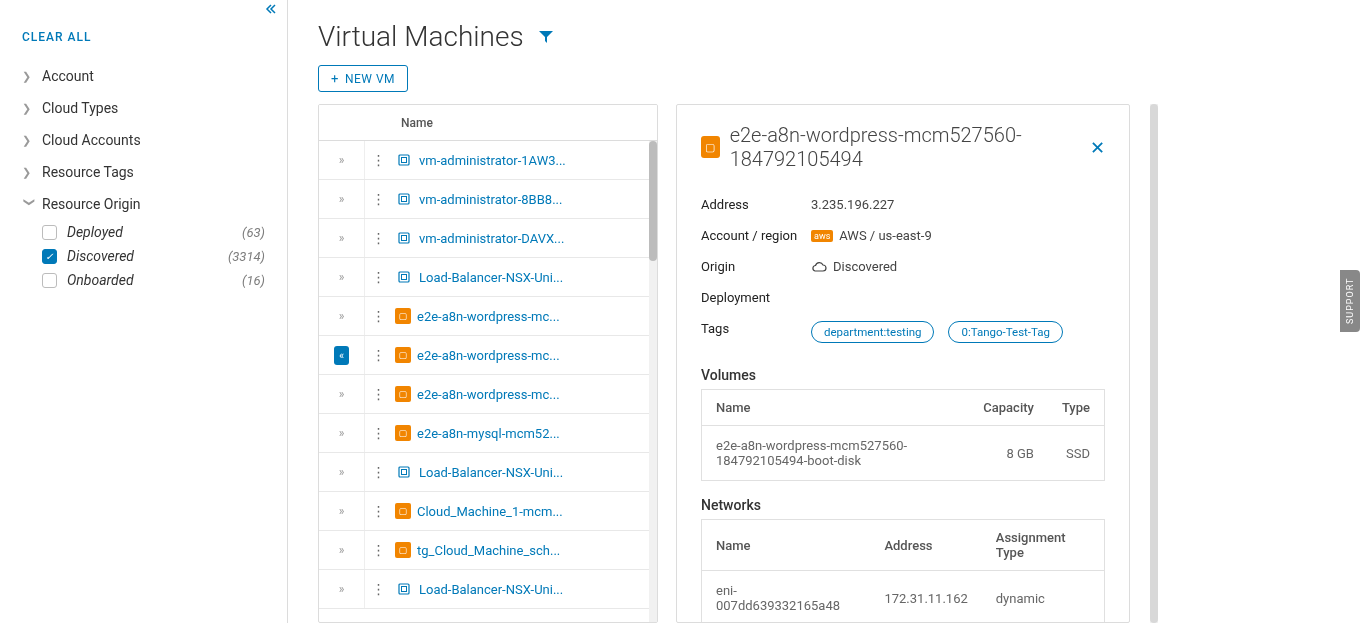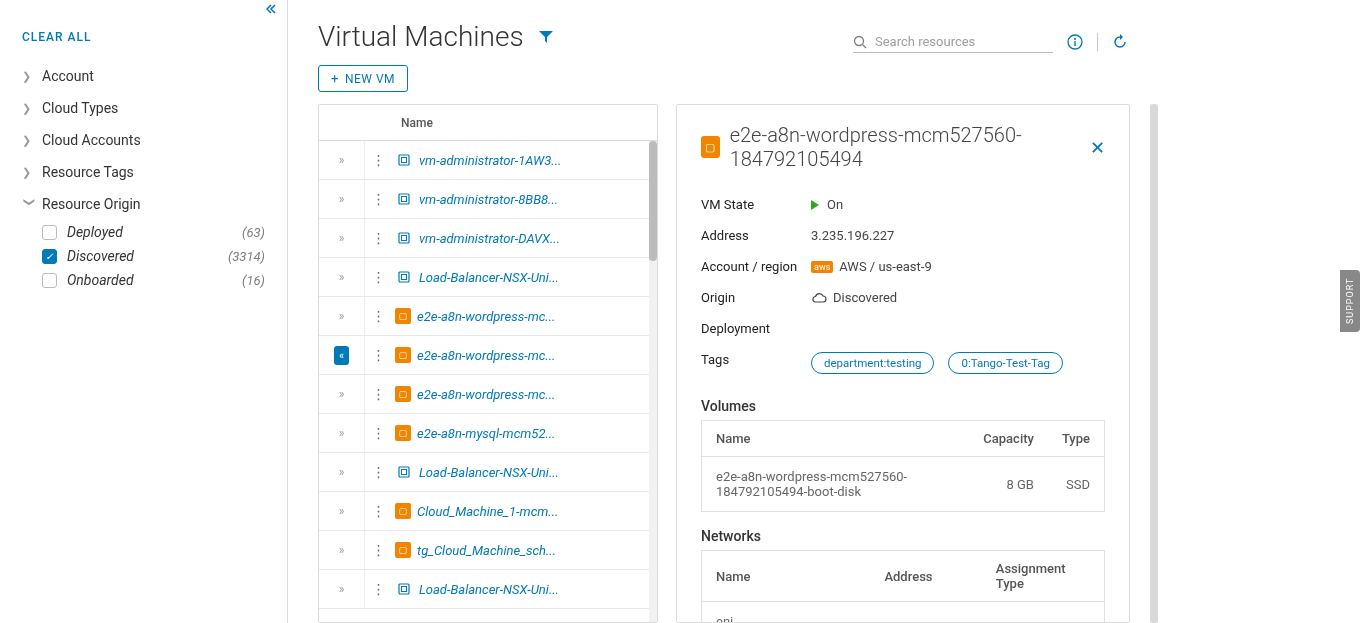--- a/index.html
+++ b/index.html
@@ -49,21 +49,21 @@
   .col-namecell { padding-left:10px; font-size:12px; color:#555; }
   .vm-rows { flex:1; overflow:hidden; position:relative; }
   .vm-row { display:flex; align-items:center; height:39px; border-bottom:1px solid #e8e8e8; }
   .exp-btn { width:46px; height:100%; display:flex; align-items:center; justify-content:center; border-right:1px solid #eee; font-size:12px; color:#9a9a9a; cursor:pointer; }
   .exp-btn.active { position:relative; }
   .exp-btn.active .chip { background:#0079b8; color:#fff; border-radius:3px; padding:3px 5px; font-size:11px; }
   .dots { width:26px; display:flex; align-items:center; justify-content:center; color:#666; cursor:pointer; font-size:14px; letter-spacing:-1px; }
   .vm-icon { width:18px; height:18px; display:inline-flex; align-items:center; justify-content:center; margin:0 6px 0 4px; font-size:12px; }
   .vm-icon.blue { color:#0079b8; }
   .vm-icon.orange { background:#f18500; color:#fff; width:16px; height:16px; border-radius:2px; font-size:9px; }
-  .vm-link { color:#0079b8; font-size:13px; cursor:pointer; white-space:nowrap; overflow:hidden; text-overflow:ellipsis; max-width:210px;font-style:italic; }
+  .vm-link { color:#0079b8; font-size:13px; cursor:pointer; white-space:nowrap; overflow:hidden; text-overflow:ellipsis; max-width:210px; }
   .list-scrollbar { position:absolute; right:0; top:0; width:8px; height:100%; background:#f1f1f1; }
   .list-thumb { position:absolute; right:0; top:0; width:8px; height:120px; background:#bcbcbc; border-radius:4px; }
   .row-pointer { position:absolute; right:-6px; top:50%; transform:translateY(-50%) rotate(45deg); width:10px; height:10px; background:#fff; border-left:1px solid #dcdcdc; border-bottom:1px solid #dcdcdc; display:none;}
   .vm-row.selected .row-pointer { display:block; }
 
   
   .detail-panel { flex:1; border:1px solid #dcdcdc; border-radius:2px; padding: 18px 24px; overflow:hidden; position:relative; background:#fff; margin-left:8px; margin-right:18px;}
   .detail-header { display:flex; align-items:center; justify-content:space-between; margin-bottom:18px; }
   .detail-title-wrap { display:flex; align-items:center; gap:10px; }
   .detail-vm-icon { width:22px; height:22px; background:#f18500; color:#fff; display:flex; align-items:center; justify-content:center; border-radius:3px; font-size:11px; }
@@ -148,45 +148,20 @@
   <div class="main">
     <div class="main-header">
       <div class="page-title-wrap">
         <h1 class="page-title">Virtual Machines</h1>
         <span class="filter-funnel">
           <svg width="16" height="16" viewBox="0 0 16 16">
               <path d="M1 2 L15 2 L9 8 L9 14 L7 12 L7 8 Z" fill="#0079b8"></path>
             </svg>
         </span>
       </div>
-      <div class="toolbar-right">
-        <div class="search-wrap">
-          <span>
-            <svg width="14" height="14" viewBox="0 0 14 14">
-                <circle cx="6" cy="6" r="4.5" stroke="#7d7d7d" stroke-width="1.3" fill="none"></circle>
-                <line x1="9.5" y1="9.5" x2="13" y2="13" stroke="#7d7d7d" stroke-width="1.3"></line>
-              </svg>
-          </span>
-          <input class="search-input" placeholder="Search resources" style="">
-        </div>
-        <span class="info-icon">
-          <svg width="16" height="16" viewBox="0 0 16 16">
-              <circle cx="8" cy="8" r="7" stroke="#0079b8" stroke-width="1.3" fill="none"></circle>
-              <circle cx="8" cy="5" r="1" fill="#0079b8"></circle>
-              <rect x="7.3" y="7" width="1.4" height="5" fill="#0079b8"></rect>
-            </svg>
-        </span>
-        <span class="divider-v"></span>
-        <span class="reload-icon">
-          <svg width="16" height="16" viewBox="0 0 16 16">
-              <path d="M13 8 A5 5 0 1 1 8 3" stroke="#0079b8" stroke-width="1.5" fill="none"></path>
-              <path d="M8 0 L8 6 L11 3 Z" fill="#0079b8"></path>
-            </svg>
-        </span>
-      </div>
     </div>
 
     <div class="new-vm-btn-row">
       <span class="new-vm-btn">
         <span class="plus">+</span>
         <span>NEW VM</span>
       </span>
     </div>
 
     <div class="content-split">
@@ -312,27 +287,20 @@
 
       <div class="detail-panel">
         <div class="detail-header">
           <div class="detail-title-wrap">
             <span class="detail-vm-icon">▢</span>
             <span class="detail-title">e2e-a8n-wordpress-mcm527560-184792105494</span>
           </div>
           <span class="close-x">✕</span>
         </div>
 
-        <div class="kv-row">
-          <span class="kv-label">VM State</span>
-          <span class="kv-value">
-            <span class="green-play"></span>
-            <span>On</span>
-          </span>
-        </div>
         <div class="kv-row">
           <span class="kv-label">Address</span>
           <span class="kv-value">3.235.196.227</span>
         </div>
         <div class="kv-row">
           <span class="kv-label">Account / region</span>
           <span class="kv-value">
             <span class="aws-badge">aws</span>
             <span>AWS / us-east-9</span>
           </span>

